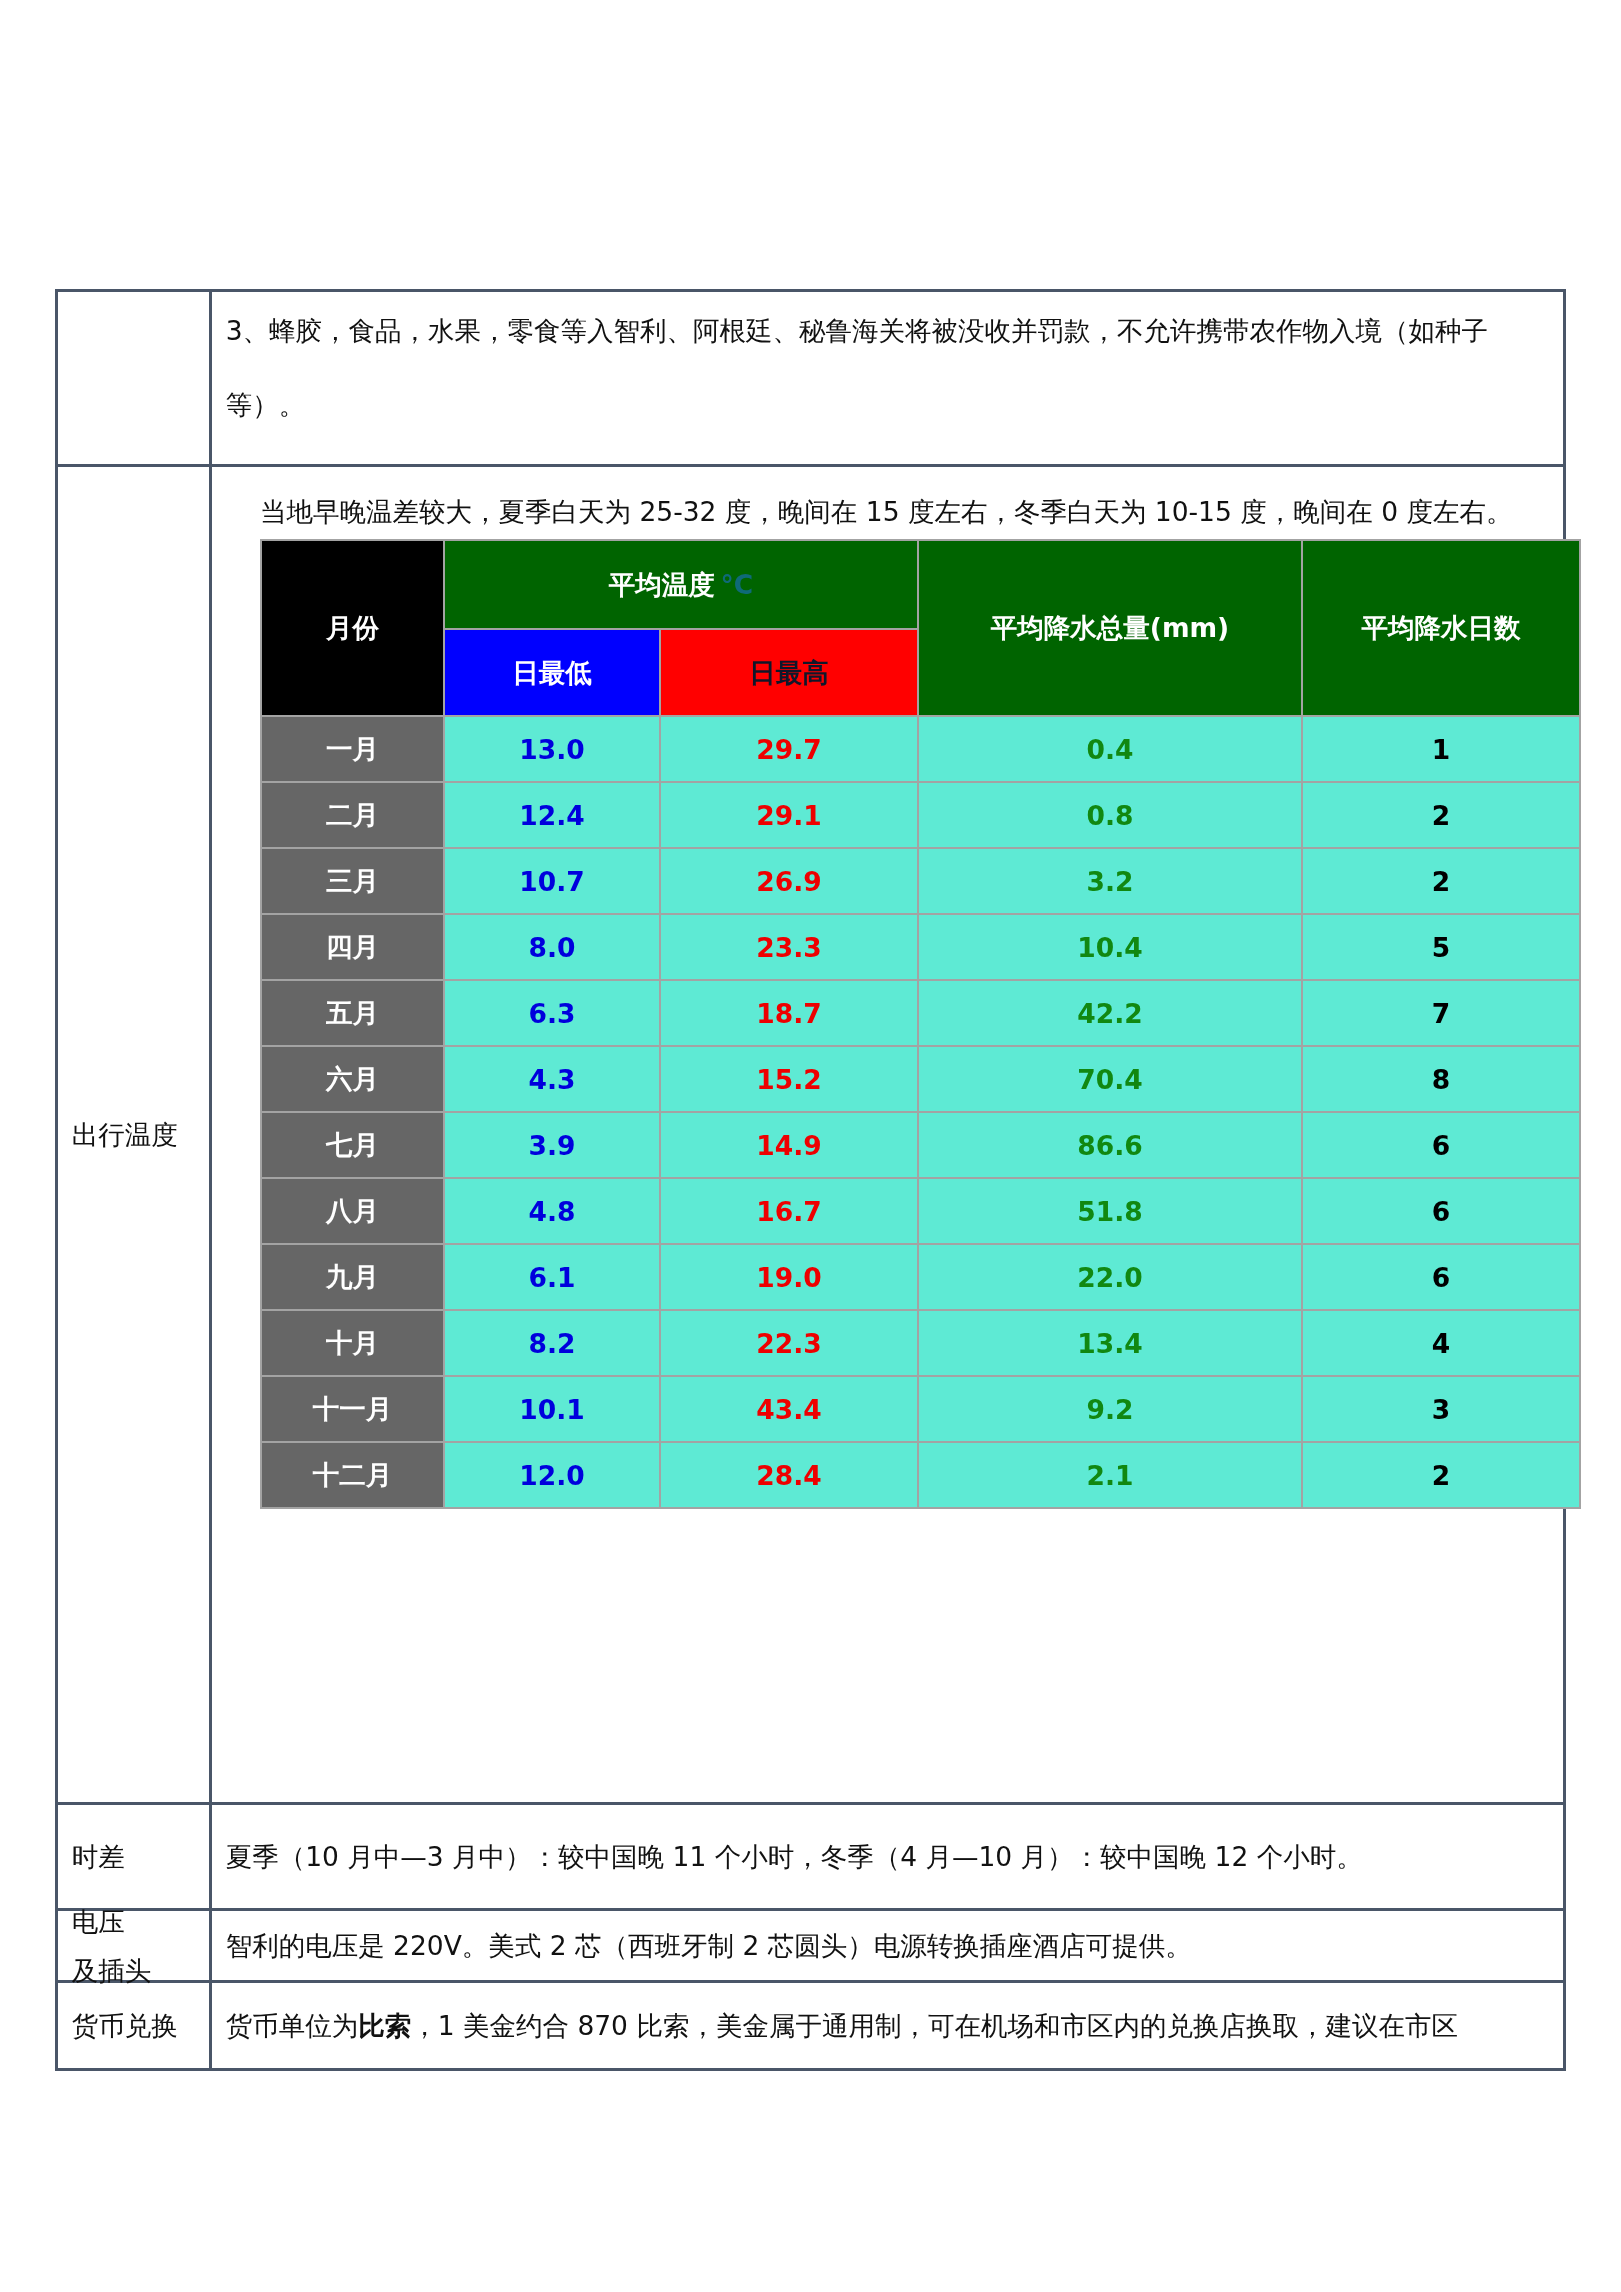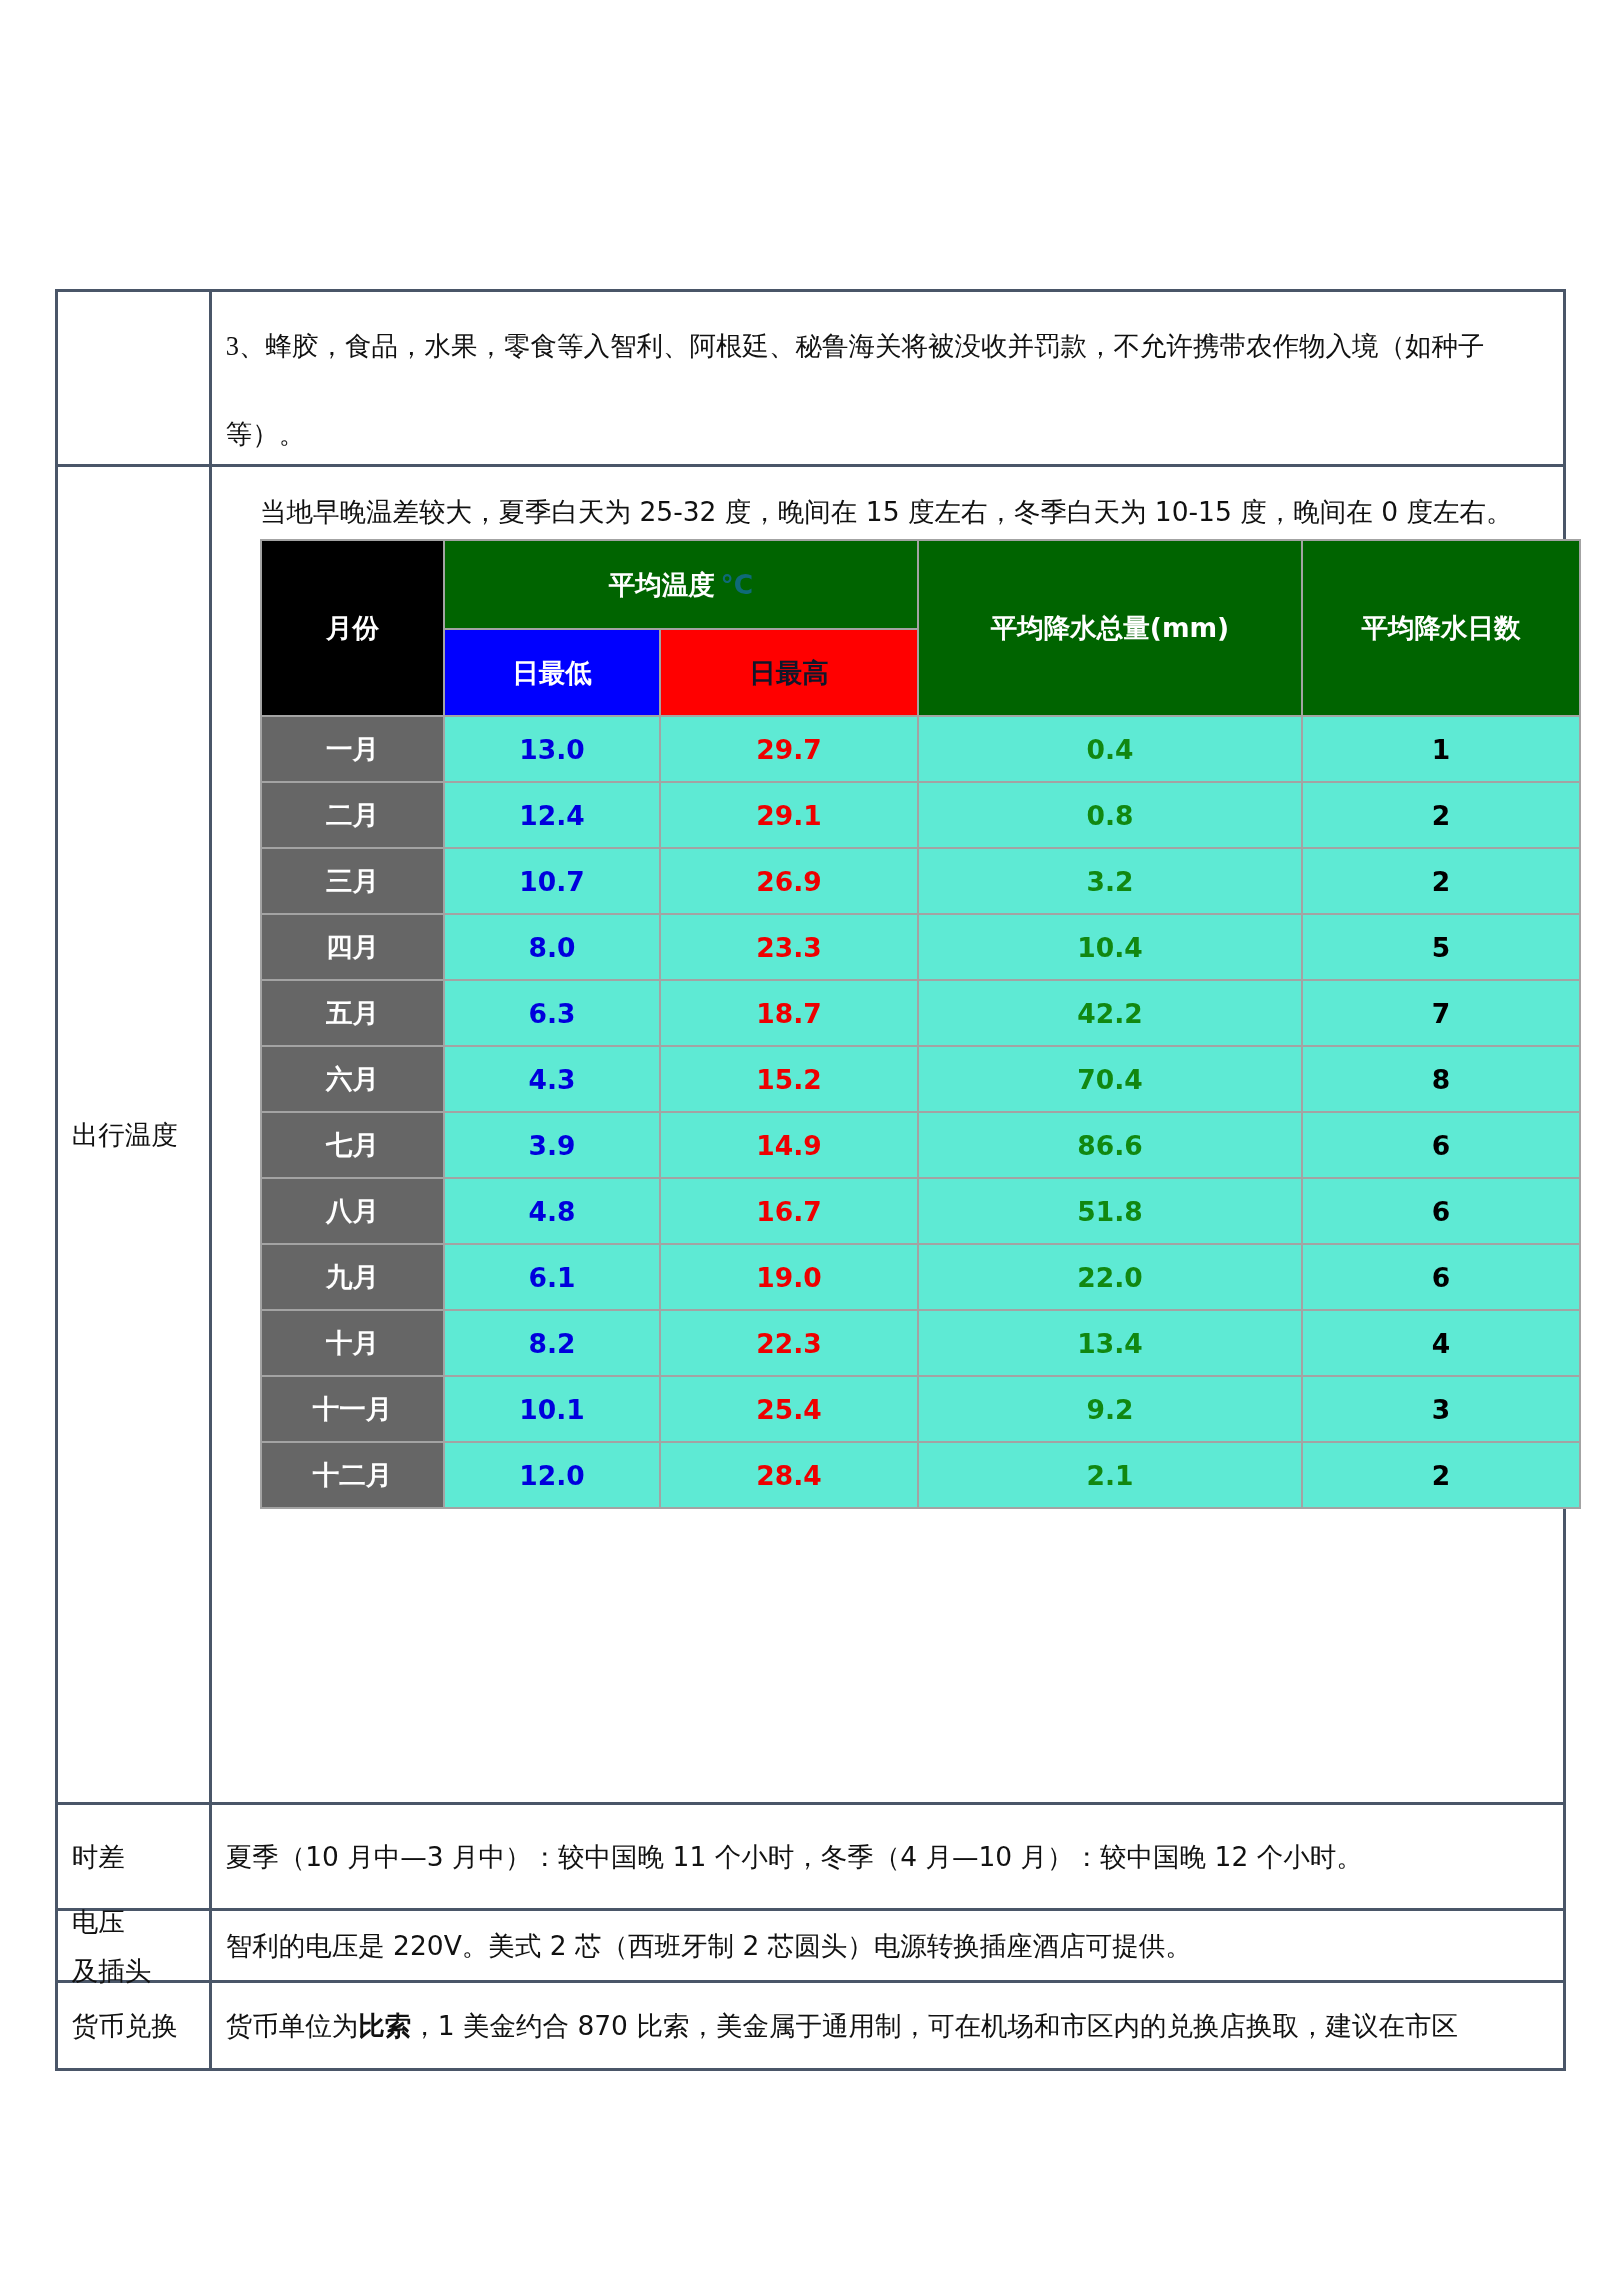--- a/index.html
+++ b/index.html
@@ -19,21 +19,21 @@
     font-size: 26.5px; line-height: 49px;
     padding-left: 13.7px;
     display: flex; align-items: center;
   }
   .ocontent {
     flex: 1; padding-left: 13.7px; padding-right: 9.8px;
     font-size: 26.5px;
   }
 
   .r-customs { height: 172px; }
-  .r-customs .ocontent { line-height: 88px; padding-top: 10px; font-family: Liberation Serif, serif; }
+  .r-customs .ocontent { line-height: 74px; padding-top: 2px; }
 
   .r-temp { height: 1338px; }
   .r-temp .ocontent { padding-top: 0; padding-left: 20px; margin-left: 28px; }
   .temp-intro { height: 72px; line-height: 61px; padding-top: 13.7px; display:block; }
 
   .r-time { height: 106px; }
   .r-time .ocontent { display:flex; align-items:center; }
   .r-volt { height: 72px; }
   .r-volt .olabel { line-height: 49px; }
   .r-volt .ocontent { display:flex; align-items:center; }
@@ -168,21 +168,21 @@
             <tr>
               <td class="c-month">十月</td>
               <td class="c-data c-low">8.2</td>
               <td class="c-data c-high">22.3</td>
               <td class="c-data c-rain">13.4</td>
               <td class="c-data c-days">4</td>
             </tr>
             <tr>
               <td class="c-month">十一月</td>
               <td class="c-data c-low">10.1</td>
-              <td class="c-data c-high">25.4</td>
+              <td class="c-data c-high">43.4</td>
               <td class="c-data c-rain">9.2</td>
               <td class="c-data c-days">3</td>
             </tr>
             <tr>
               <td class="c-month">十二月</td>
               <td class="c-data c-low">12.0</td>
               <td class="c-data c-high">28.4</td>
               <td class="c-data c-rain">2.1</td>
               <td class="c-data c-days">2</td>
             </tr>

